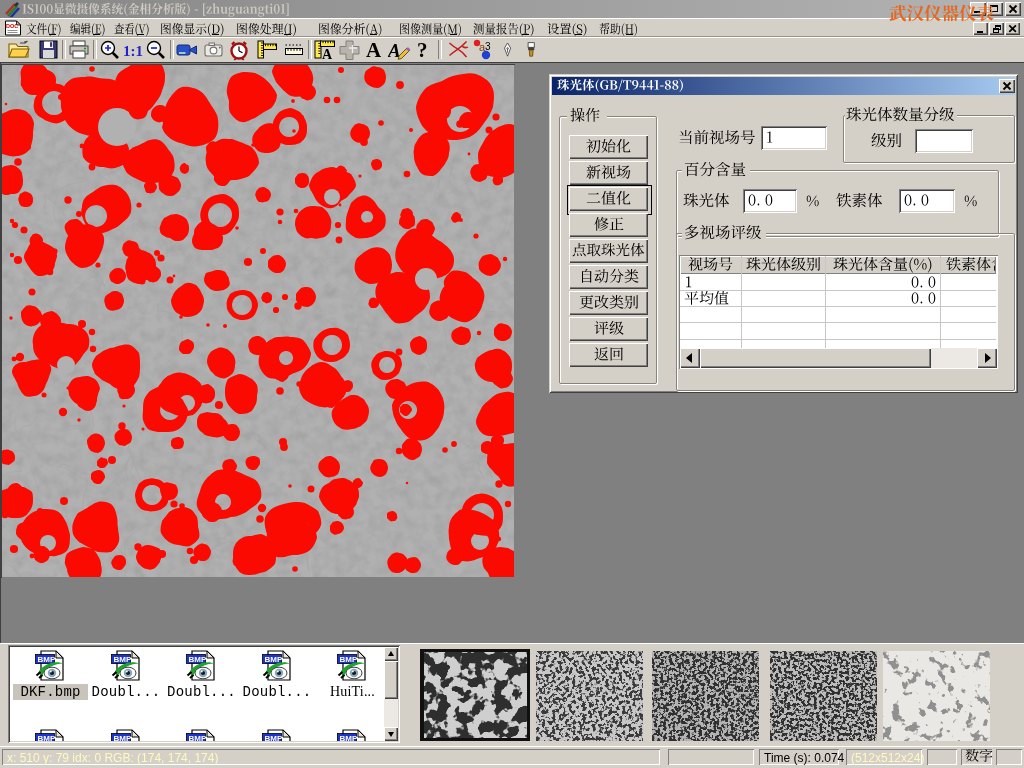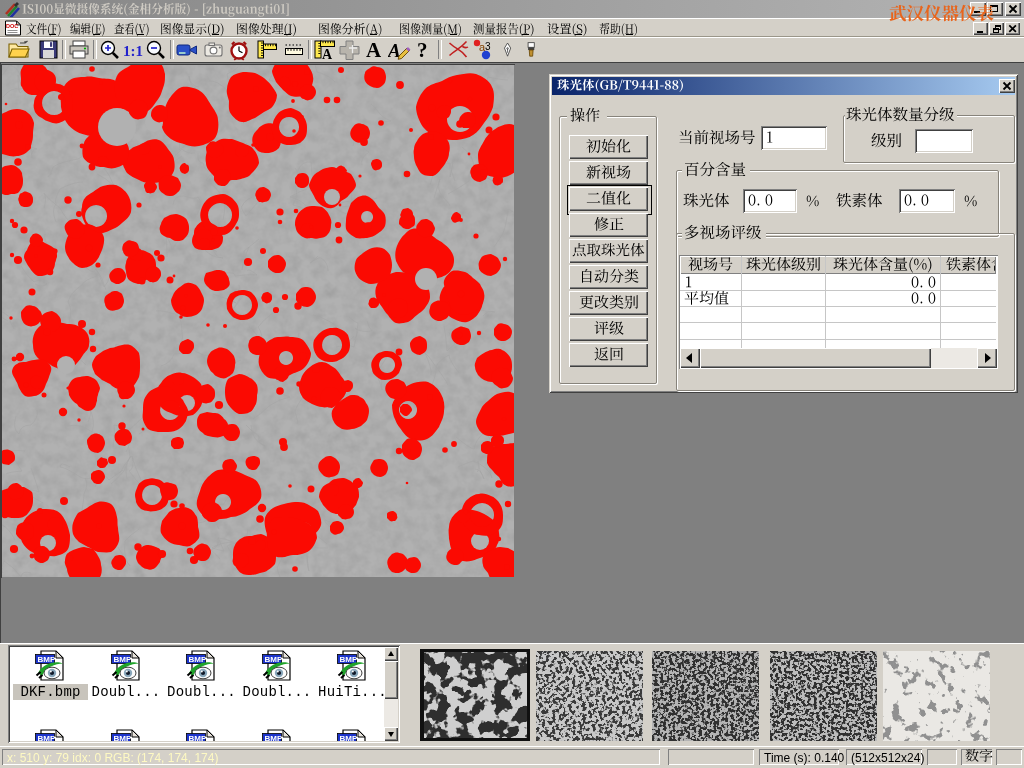--- a/index.html
+++ b/index.html
@@ -736,21 +736,21 @@
     <path d="M21 2 l7 7 h-7 z" fill="#e8e4dc" stroke="#000" stroke-width="1"></path>
     <rect x="0.5" y="5.5" width="19" height="9" fill="#1c34cc" stroke="#000" stroke-width="0.8"></rect>
     <text x="2.5" y="13" font-size="8" font-weight="bold" fill="#fff" font-family="Liberation Sans">BMP</text>
     <path d="M3 24 C9 13.5 21 11.5 28 14.5 C20 15 11 17.5 7 27 z" fill="#1fa32a"></path>
     <path d="M5.5 23 l-4 3.5 M7.5 26 l-3.5 3" stroke="#000" stroke-width="2"></path>
     <ellipse cx="17" cy="24" rx="8" ry="5.8" fill="#fdfdfd" stroke="#404040" stroke-width="1"></ellipse>
     <circle cx="17" cy="24" r="4.2" fill="#8aa8bc"></circle>
     <circle cx="17" cy="24" r="2.1" fill="#101828"></circle>
     <circle cx="15.8" cy="22.6" r="1" fill="#fff"></circle>
   </svg>
-<div class="abs" style="left:315.0px;top:684px;width:75px;height:16px;font-family:Liberation Mono, monospace;font-size:14px;letter-spacing:0.2px;text-align:center;color:#000;white-space:nowrap">HuiTi...</div>
+<div class="abs" style="left:315.0px;top:684px;width:75px;height:16px;font-family:Liberation Serif, serif;font-size:14px;letter-spacing:0.2px;text-align:center;color:#000;white-space:nowrap">HuiTi...</div>
 <div class="abs" style="left:0;top:728px;width:383px;height:13px;overflow:hidden">
     <svg class="abs" style="left:35.0px;top:0px" width="30" height="33" viewBox="0 0 30 33">
       <path d="M6 2 h15 l7 7 v22 H6 z" fill="#fff" stroke="#000" stroke-width="1.2"></path>
       <path d="M21 2 l7 7 h-7 z" fill="#e8e4dc" stroke="#000" stroke-width="1"></path>
       <rect x="0.5" y="5.5" width="19" height="9" fill="#1c34cc" stroke="#000" stroke-width="0.8"></rect>
       <text x="2.5" y="13" font-size="8" font-weight="bold" fill="#fff" font-family="Liberation Sans">BMP</text>
       <path d="M3 24 C9 13.5 21 11.5 28 14.5 C20 15 11 17.5 7 27 z" fill="#1fa32a"></path>
       <path d="M5.5 23 l-4 3.5 M7.5 26 l-3.5 3" stroke="#000" stroke-width="2"></path>
       <ellipse cx="17" cy="24" rx="8" ry="5.8" fill="#fdfdfd" stroke="#404040" stroke-width="1"></ellipse>
       <circle cx="17" cy="24" r="4.2" fill="#8aa8bc"></circle>
@@ -880,23 +880,23 @@
       </filter>
     </defs>
     <rect width="107" height="90" fill="#eae8e4"></rect>
     <rect width="107" height="90" filter="url(#th5)"></rect>
   </svg>
 <div class="abs" style="left:0;top:746px;width:1024px;height:22px;background:#d4d0c8;box-shadow:inset 0 1px 0 #fff"></div>
 <div class="abs" style="left:2px;top:749px;width:658px;height:16px;box-shadow:inset 1px 1px 0 #808080,inset -1px -1px 0 #fff"></div>
 <div class="abs" style="left:7px;top:751px;font-size:12px;color:#fef9c3">x: 510 y: 79 idx: 0 RGB: (174, 174, 174)</div>
 <div class="abs" style="left:668px;top:749px;width:86px;height:16px;box-shadow:inset 1px 1px 0 #808080,inset -1px -1px 0 #fff"></div>
 <div class="abs" style="left:759px;top:749px;width:80px;height:16px;box-shadow:inset 1px 1px 0 #808080,inset -1px -1px 0 #fff"></div>
-<div class="abs" style="left:764px;top:751px;font-size:12px;color:#000">Time (s): 0.140</div>
+<div class="abs" style="left:764px;top:751px;font-size:12px;color:#000">Time (s): 0.074</div>
 <div class="abs" style="left:846px;top:749px;width:76px;height:16px;box-shadow:inset 1px 1px 0 #808080,inset -1px -1px 0 #fff"></div>
-<div class="abs" style="left:851px;top:751px;font-size:12px;color:#000000">(512x512x24)</div>
+<div class="abs" style="left:851px;top:751px;font-size:12px;color:#fef9c3">(512x512x24)</div>
 <div class="abs" style="left:927px;top:749px;width:30px;height:16px;box-shadow:inset 1px 1px 0 #808080,inset -1px -1px 0 #fff"></div>
 <div class="abs" style="left:961px;top:749px;width:31px;height:16px;box-shadow:inset 1px 1px 0 #808080,inset -1px -1px 0 #fff"></div>
 <svg style="position:absolute;left:965.0px;top:749.0px;overflow:visible" width="30" height="20">
     <path transform="translate(0,11.76)" fill="#000" d="M7.1 -10.8 5.9 -11.3C5.6 -10.5 5.2 -9.7 5 -9.2L5.2 -9C5.6 -9.5 6.2 -10.1 6.6 -10.6C6.9 -10.6 7 -10.7 7.1 -10.8ZM1.4 -11.2 1.2 -11.1C1.6 -10.6 2.1 -9.8 2.2 -9.2C2.9 -8.6 3.7 -10.2 1.4 -11.2ZM4.1 -4.9C4.5 -4.8 4.6 -5 4.6 -5.1L3.3 -5.5C3.2 -5.2 3 -4.7 2.7 -4.1H0.6L0.7 -3.7H2.5C2.1 -3 1.7 -2.4 1.4 -2C2.2 -1.8 3.2 -1.5 4.1 -1C3.3 -0.2 2.2 0.4 0.7 0.9L0.8 1.1C2.5 0.7 3.8 0.1 4.7 -0.7C5.2 -0.4 5.6 -0.2 5.8 0.2C6.6 0.4 6.8 -0.6 5.4 -1.3C5.9 -2 6.3 -2.7 6.6 -3.6C6.9 -3.6 7.1 -3.7 7.2 -3.8L6.3 -4.6L5.7 -4.1H3.7ZM5.7 -3.7C5.5 -2.9 5.2 -2.2 4.7 -1.6C4.1 -1.8 3.4 -2 2.4 -2.1C2.7 -2.6 3.1 -3.2 3.4 -3.7ZM10.2 -11.4 8.7 -11.7C8.4 -9.2 7.7 -6.7 6.9 -5L7.1 -4.8C7.5 -5.4 7.9 -6.1 8.3 -6.8C8.6 -5.2 9 -3.8 9.6 -2.5C8.8 -1.2 7.5 -0.1 5.8 0.9L5.9 1.1C7.7 0.3 9.1 -0.6 10 -1.8C10.7 -0.6 11.6 0.3 12.7 1.1C12.9 0.7 13.2 0.5 13.6 0.4L13.6 0.3C12.3 -0.4 11.3 -1.3 10.5 -2.4C11.6 -4 12.1 -5.9 12.3 -8.1H13.3C13.5 -8.1 13.6 -8.2 13.6 -8.4C13.2 -8.8 12.4 -9.4 12.4 -9.4L11.8 -8.6H9C9.3 -9.4 9.5 -10.2 9.7 -11C10 -11.1 10.2 -11.2 10.2 -11.4ZM8.9 -8.1H11.3C11.1 -6.3 10.8 -4.6 10 -3.2C9.3 -4.4 8.8 -5.8 8.5 -7.3ZM6.7 -9.6 6.1 -8.8H4.4V-11.2C4.8 -11.3 4.9 -11.4 4.9 -11.6L3.6 -11.7V-8.8L0.7 -8.8L0.8 -8.4H3.1C2.5 -7.3 1.6 -6.2 0.5 -5.4L0.6 -5.2C1.8 -5.8 2.8 -6.6 3.6 -7.5V-5.5H3.8C4.1 -5.5 4.4 -5.7 4.4 -5.8V-7.9C5.1 -7.4 5.9 -6.6 6.1 -5.9C7.1 -5.4 7.6 -7.2 4.4 -8.2V-8.4H7.4C7.6 -8.4 7.7 -8.5 7.7 -8.6C7.3 -9 6.7 -9.6 6.7 -9.6Z M20.1 -11.7 20 -11.6C20.5 -11.2 21 -10.4 21.1 -9.8C22 -9.1 22.9 -11.1 20.1 -11.7ZM16.4 -10.3 16.1 -10.2C16.2 -9.3 15.7 -8.5 15.1 -8.2C14.8 -8.1 14.6 -7.8 14.7 -7.4C14.9 -7.1 15.4 -7.1 15.8 -7.3C16.2 -7.6 16.6 -8.2 16.6 -9.1H25.7C25.5 -8.6 25.2 -7.9 25 -7.5L25.2 -7.4C25.7 -7.8 26.5 -8.5 26.9 -8.9C27.2 -9 27.3 -9 27.4 -9.1L26.3 -10.2L25.7 -9.5H16.5C16.5 -9.8 16.4 -10 16.4 -10.3ZM26.1 -4.9 25.4 -4H21.4V-5.2C21.8 -5.3 21.9 -5.4 21.9 -5.6C22.9 -6 23.8 -6.5 24.5 -7C24.7 -7 24.9 -7 25 -7.1L23.9 -8.1L23.3 -7.5H17L17.1 -7.1H23.1C22.7 -6.6 22.1 -6.1 21.5 -5.7L20.5 -5.8V-4H14.7L14.8 -3.6H20.5V-0.3C20.5 -0.1 20.4 -0 20.2 -0C19.8 -0 18.1 -0.1 18.1 -0.1V0.1C18.8 0.2 19.2 0.3 19.5 0.4C19.7 0.6 19.8 0.8 19.9 1.1C21.3 1 21.4 0.5 21.4 -0.3V-3.6H27C27.2 -3.6 27.3 -3.7 27.4 -3.8C26.9 -4.3 26.1 -4.9 26.1 -4.9Z"></path>
   </svg>
 <div class="abs" style="left:996px;top:749px;width:26px;height:16px;box-shadow:inset 1px 1px 0 #808080,inset -1px -1px 0 #fff"></div>
 <svg style="position:absolute;left:889.0px;top:5.0px;overflow:visible" width="107" height="24">
     <path transform="translate(0,14.70)" fill="#e8651d" d="M2.3 -12.7 2.4 -12.2H9.1C9.4 -12.2 9.6 -12.3 9.6 -12.5C8.9 -13.2 7.6 -14.1 7.6 -14.1L6.5 -12.7ZM12.8 -14.1 12.7 -14C13.3 -13.4 14 -12.5 14.2 -11.7C14.4 -11.6 14.5 -11.6 14.7 -11.5L13.6 -10.2H12.1C12 -11.4 12 -12.7 12 -14C12.5 -14.1 12.6 -14.3 12.6 -14.5L9.9 -14.8C9.9 -13.2 9.9 -11.6 10 -10.2H0.6L0.8 -9.6H10.1C10.4 -5.5 11.3 -2 13.8 0.5C14.5 1.2 15.9 2 16.8 1.2C17.1 0.9 17 0.4 16.4 -0.7L16.8 -3.7L16.6 -3.7C16.3 -3 15.9 -2 15.6 -1.6C15.4 -1.3 15.3 -1.3 15.1 -1.5C13.1 -3.3 12.3 -6.2 12.1 -9.6H16.4C16.7 -9.6 16.9 -9.7 16.9 -9.9C16.3 -10.5 15.2 -11.3 14.9 -11.5C16.2 -11.5 16.7 -14 12.8 -14.1ZM0.5 -0.8 1.7 1.5C1.9 1.5 2 1.3 2.2 1.1C6.4 -0.2 9.1 -1.2 11 -2L11 -2.2L7.3 -1.7V-5.2H10.1C10.3 -5.2 10.5 -5.3 10.6 -5.5C9.9 -6.1 8.8 -7.1 8.8 -7.1L7.9 -5.7H7.3V-8.6C7.7 -8.6 7.9 -8.8 7.9 -9L5.4 -9.3V-1.4L4 -1.2V-6.9C4.4 -7 4.5 -7.1 4.5 -7.3L2.2 -7.5V-1Z M19.4 -3.7C19.2 -3.7 18.6 -3.7 18.6 -3.7V-3.4C18.9 -3.3 19.2 -3.3 19.5 -3.1C19.9 -2.8 19.9 -1.2 19.6 0.7C19.8 1.3 20.2 1.6 20.6 1.6C21.4 1.6 22 1 22.1 0.1C22.1 -1.5 21.4 -2.1 21.4 -3C21.4 -3.5 21.5 -4.1 21.6 -4.7C21.8 -5.7 23.1 -9.7 23.7 -11.8L23.5 -11.9C20.2 -4.7 20.2 -4.7 19.9 -4.1C19.7 -3.7 19.6 -3.7 19.4 -3.7ZM18.2 -10.7 18 -10.6C18.7 -9.9 19.4 -8.9 19.6 -8C21.5 -6.8 22.9 -10.3 18.2 -10.7ZM19.6 -14.6 19.5 -14.5C20.1 -13.8 20.9 -12.8 21.1 -11.8C23 -10.5 24.6 -14.2 19.6 -14.6ZM27.8 -3.6C26.4 -1.6 24.6 0.1 22.4 1.3L22.6 1.5C25.1 0.6 27 -0.7 28.6 -2.3C29.7 -0.8 30.9 0.5 32.5 1.5C32.9 0.6 33.8 0 34.7 0L34.8 -0.2C33 -1.1 31.3 -2.2 29.8 -3.7C31.7 -6.1 32.8 -9 33.5 -12C33.9 -12.1 34.1 -12.1 34.2 -12.3L32.3 -14.1L31.2 -12.9H23.4L23.6 -12.4H25.1C25.5 -8.8 26.4 -5.9 27.8 -3.6ZM28.7 -5C27.1 -6.9 26 -9.4 25.4 -12.4H31.4C30.9 -9.8 30 -7.2 28.7 -5Z M43.7 -14.6 43.5 -14.5C44.2 -13.4 44.8 -11.9 44.9 -10.6C46.7 -9 48.4 -12.7 43.7 -14.6ZM40.2 -9.6 39.4 -9.9C40.1 -11 40.7 -12.3 41.2 -13.6C41.6 -13.6 41.9 -13.7 42 -13.9L39 -14.9C38.3 -11.4 36.8 -7.9 35.3 -5.7L35.5 -5.6C36.2 -6.2 36.9 -6.8 37.6 -7.5V1.6H38C38.8 1.6 39.6 1.1 39.6 0.9V-9.3C40 -9.4 40.1 -9.5 40.2 -9.6ZM51.3 -12.7 48.4 -13.4C48 -9.9 47.1 -6.9 45.7 -4.5C43.9 -6.5 42.6 -9.2 42 -12.8L41.7 -12.7C42.2 -8.5 43.2 -5.4 44.7 -3C43.5 -1.2 41.8 0.3 39.9 1.4L40 1.6C42.2 0.7 44 -0.5 45.5 -1.9C46.7 -0.5 48.1 0.6 49.8 1.5C50.3 0.6 51.1 0 52.1 -0.1L52.2 -0.3C50.2 -1 48.3 -2 46.8 -3.4C48.6 -5.8 49.8 -8.7 50.6 -12.3C51 -12.3 51.2 -12.5 51.3 -12.7Z M63.9 -9.5V-9.7H66.1V-8.9H66.4C67 -8.9 68 -9.2 68 -9.3V-12.8C68.3 -12.8 68.6 -13 68.7 -13.1L66.8 -14.6L65.9 -13.6H64L62.1 -14.4V-8.9H62.3C62.6 -8.9 62.9 -9 63.1 -9C63.5 -8.6 63.9 -8.1 64 -7.6C65.3 -6.7 66.5 -9 63.8 -9.4C63.9 -9.5 63.9 -9.5 63.9 -9.5ZM56.6 -8.9V-9.7H58.7V-9.1H59C59.2 -9.1 59.4 -9.2 59.7 -9.2C59.4 -8.6 59 -8 58.6 -7.4H53.1L53.2 -6.9H58.2C57 -5.5 55.4 -4.2 53 -3.3L53.1 -3.1C53.8 -3.2 54.4 -3.4 55 -3.6V1.6H55.3C56 1.6 56.8 1.2 56.8 1V0.3H58.8V1.2H59.1C59.7 1.2 60.6 0.8 60.6 0.7V-3.2C61 -3.3 61.2 -3.4 61.3 -3.6L59.5 -5L58.6 -4H56.9L56.5 -4.2C58.2 -5 59.5 -5.9 60.4 -6.9H62.7C63.5 -5.8 64.4 -4.9 65.7 -4.2L65.6 -4H63.8L61.9 -4.8V1.5H62.1C62.9 1.5 63.7 1.1 63.7 0.9V0.3H65.8V1.3H66.1C66.7 1.3 67.7 1 67.7 0.9V-3.2L67.9 -3.3L68.8 -3C68.9 -4 69.2 -4.7 69.6 -5L69.7 -5.2C66.8 -5.3 64.6 -5.9 63.2 -6.9H69C69.2 -6.9 69.4 -7 69.5 -7.2C68.7 -7.8 67.5 -8.7 67.5 -8.7L66.4 -7.4H60.9C61.1 -7.7 61.4 -8.1 61.6 -8.4C62 -8.4 62.2 -8.5 62.3 -8.7L60.2 -9.4C60.4 -9.5 60.5 -9.6 60.5 -9.6V-12.8C60.9 -12.9 61.1 -13 61.2 -13.1L59.4 -14.5L58.5 -13.6H56.7L54.8 -14.4V-8.4H55.1C55.9 -8.4 56.6 -8.8 56.6 -8.9ZM65.8 -3.5V-0.2H63.7V-3.5ZM58.8 -3.5V-0.2H56.8V-3.5ZM66.1 -13.1V-10.2H63.9V-13.1ZM58.7 -13.1V-10.2H56.6V-13.1Z M78.7 -14.6 78.5 -14.5C79.2 -13.4 79.8 -11.9 79.9 -10.6C81.7 -9 83.4 -12.7 78.7 -14.6ZM75.2 -9.6 74.4 -9.9C75.1 -11 75.7 -12.3 76.2 -13.6C76.7 -13.6 76.9 -13.7 77 -13.9L74 -14.9C73.3 -11.4 71.8 -7.9 70.3 -5.7L70.5 -5.6C71.2 -6.2 71.9 -6.8 72.6 -7.5V1.6H73C73.8 1.6 74.6 1.1 74.6 0.9V-9.3C75 -9.4 75.1 -9.5 75.2 -9.6ZM86.3 -12.7 83.4 -13.4C83 -9.9 82.1 -6.9 80.7 -4.5C78.9 -6.5 77.6 -9.2 77 -12.8L76.7 -12.7C77.2 -8.5 78.2 -5.4 79.7 -3C78.5 -1.2 76.8 0.3 74.9 1.4L75 1.6C77.2 0.7 79 -0.5 80.5 -1.9C81.7 -0.5 83.1 0.6 84.8 1.5C85.3 0.6 86.1 0 87.1 -0.1L87.2 -0.3C85.2 -1 83.3 -2 81.8 -3.4C83.6 -5.8 84.8 -8.7 85.6 -12.3C86 -12.3 86.2 -12.5 86.3 -12.7Z M97.9 -14.7 95.2 -15V-12.8H89.2L89.3 -12.3H95.2V-10.3H90L90.1 -9.8H95.2V-7.8H88.3L88.4 -7.3H94C92.7 -5.4 90.5 -3.5 87.9 -2.2L88 -2C89.6 -2.5 91.1 -3 92.4 -3.6V-1.3C92.4 -0.9 92.2 -0.8 91.4 -0.3L92.8 1.8C92.9 1.7 93 1.6 93.2 1.4C95.4 0.1 97.2 -1.1 98.2 -1.8L98.2 -2C96.8 -1.6 95.5 -1.3 94.4 -1V-4.8C95.4 -5.5 96.3 -6.3 97 -7.2C97.9 -2.9 99.8 -0.2 102.8 1.1C103 0.1 103.5 -0.7 104.5 -1.2L104.5 -1.4C102.7 -1.7 101 -2.4 99.7 -3.5C101.1 -4 102.5 -4.7 103.4 -5.2C103.8 -5.2 104 -5.3 104.1 -5.4L101.8 -6.9C101.3 -6.1 100.2 -4.9 99.3 -3.9C98.4 -4.8 97.8 -5.9 97.3 -7.3H103.8C104.1 -7.3 104.3 -7.4 104.3 -7.5C103.6 -8.2 102.4 -9.2 102.4 -9.2L101.3 -7.8H97.3V-9.8H102.5C102.7 -9.8 102.9 -9.9 103 -10.1C102.3 -10.8 101.1 -11.7 101.1 -11.7L100.1 -10.3H97.3V-12.3H103.2C103.4 -12.3 103.6 -12.3 103.7 -12.5C102.9 -13.2 101.7 -14.2 101.7 -14.2L100.7 -12.8H97.3V-14.2C97.8 -14.3 97.9 -14.5 97.9 -14.7Z"></path>
   </svg>
 </body></html>

